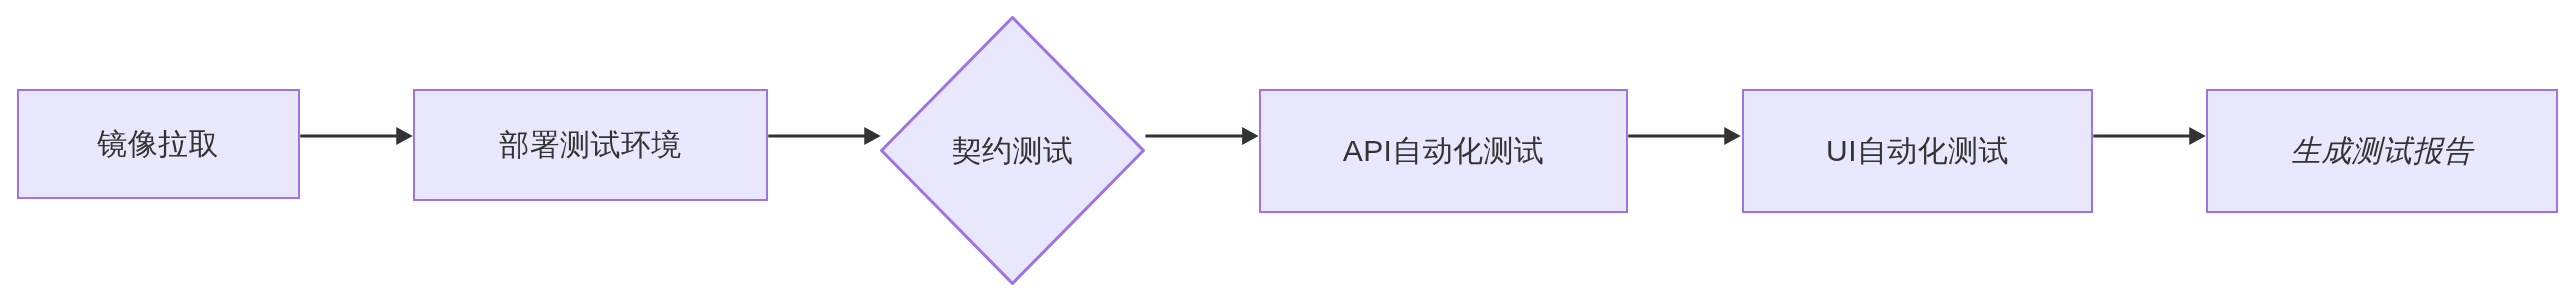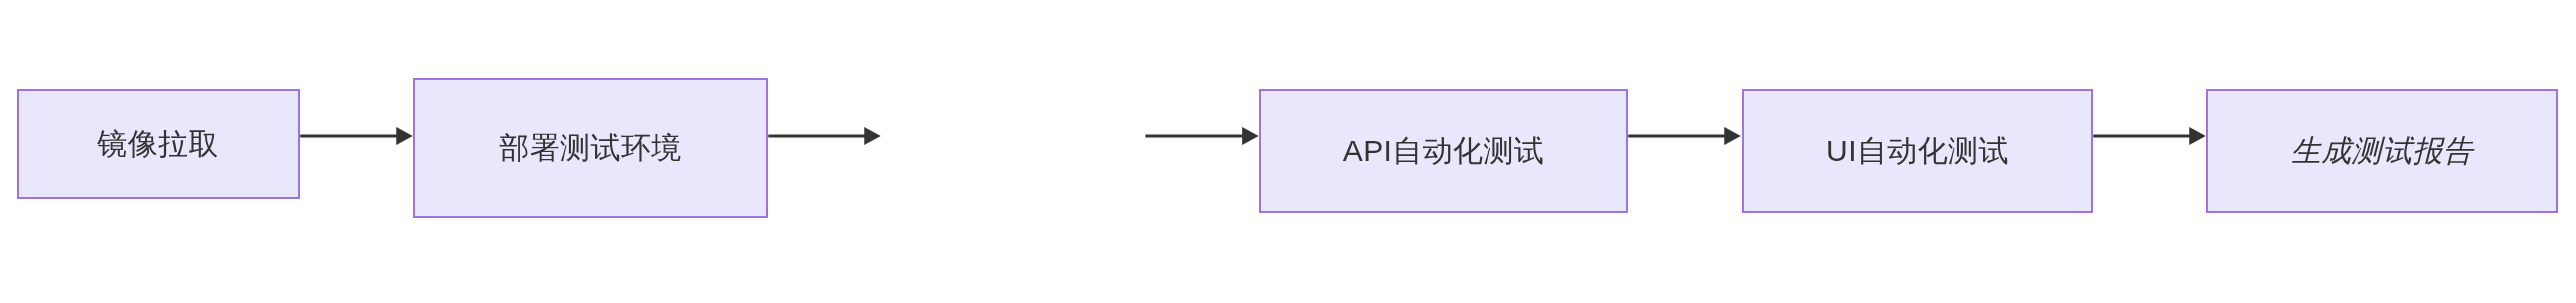--- a/index.html
+++ b/index.html
@@ -77,31 +77,39 @@
     <span class="node-label">镜像拉取</span>
   </div>
 
   <div class="edge" style="left:300px; top:121px; width:113px;">
     <svg width="113" height="30" viewBox="0 0 150 40" aria-hidden="true">
       <line x1="0" y1="20" x2="132" y2="20" stroke="#333333" stroke-width="4"></line>
       <polygon points="128,8 150,20 128,32" fill="#333333"></polygon>
     </svg>
   </div>
 
-  <div class="node rect-node" style="left:413px; top:78px; width:355px; height:140px;">
+  <div class="node rect-node" style="left:413px; top:89px; width:355px; height:112px;">
     <span class="node-label">部署测试环境</span>
   </div>
 
   <div class="edge" style="left:768px; top:121px; width:113px;">
     <svg width="113" height="30" viewBox="0 0 150 40" aria-hidden="true">
       <line x1="0" y1="20" x2="132" y2="20" stroke="#333333" stroke-width="4"></line>
       <polygon points="128,8 150,20 128,32" fill="#333333"></polygon>
     </svg>
   </div>
 
+  <div class="diamond-node" style="left:880px; top:16px; width:265px; height:269px;">
+    <svg class="diamond-shape" viewBox="0 0 351 356" preserveAspectRatio="none">
+      <polygon points="175.5,2 349,178 175.5,354 2,178" fill="#e9e7fb" stroke="#9f73e3" stroke-width="4" stroke-linejoin="miter"></polygon>
+    </svg>
+    <div class="diamond-label-wrap">
+      <span class="node-label">契约测试</span>
+    </div>
+  </div>
 
   <div class="edge" style="left:1145px; top:121px; width:114px;">
     <svg width="114" height="30" viewBox="0 0 151 40" aria-hidden="true">
       <line x1="0" y1="20" x2="133" y2="20" stroke="#333333" stroke-width="4"></line>
       <polygon points="129,8 151,20 129,32" fill="#333333"></polygon>
     </svg>
   </div>
 
   <div class="node rect-node" style="left:1259px; top:89px; width:369px; height:124px;">
     <span class="node-label">API自动化测试</span>

